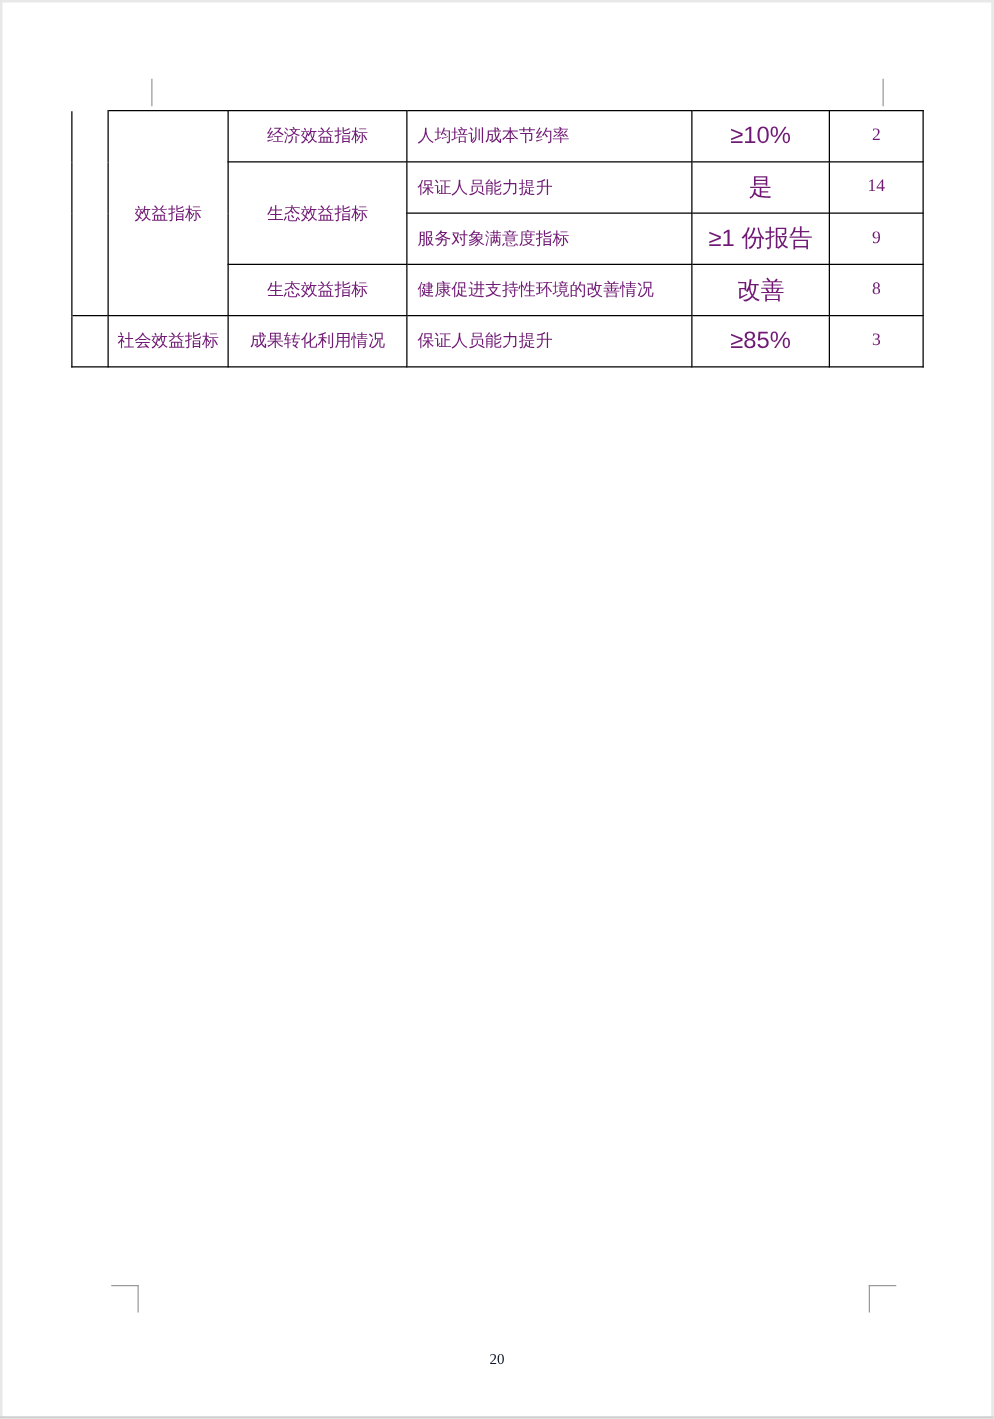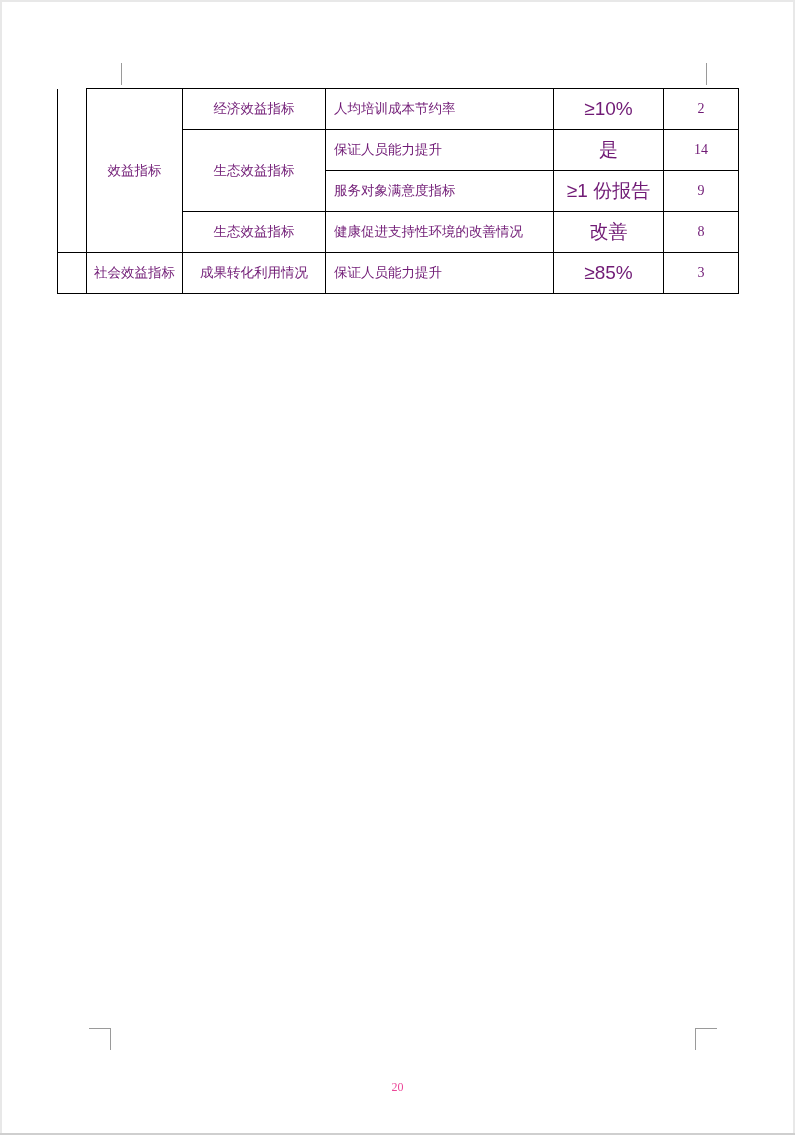--- a/index.html
+++ b/index.html
@@ -116,21 +116,21 @@
     border-bottom: none;
   }
   .page-number {
     position: absolute;
     left: 0;
     right: 0;
     top: 1080px;
     text-align: center;
     font-family: "Liberation Serif", serif;
     font-size: 12px;
-    color: #ec4899;
+    color: #0f172a;
   }
 </style>
 </head>
 <body>
 
 <div class="page">
   <div class="page-edge-left"></div>
   <div class="page-edge-right"></div>
   <div class="page-edge-top"></div>
   <div class="page-edge-bottom"></div>

